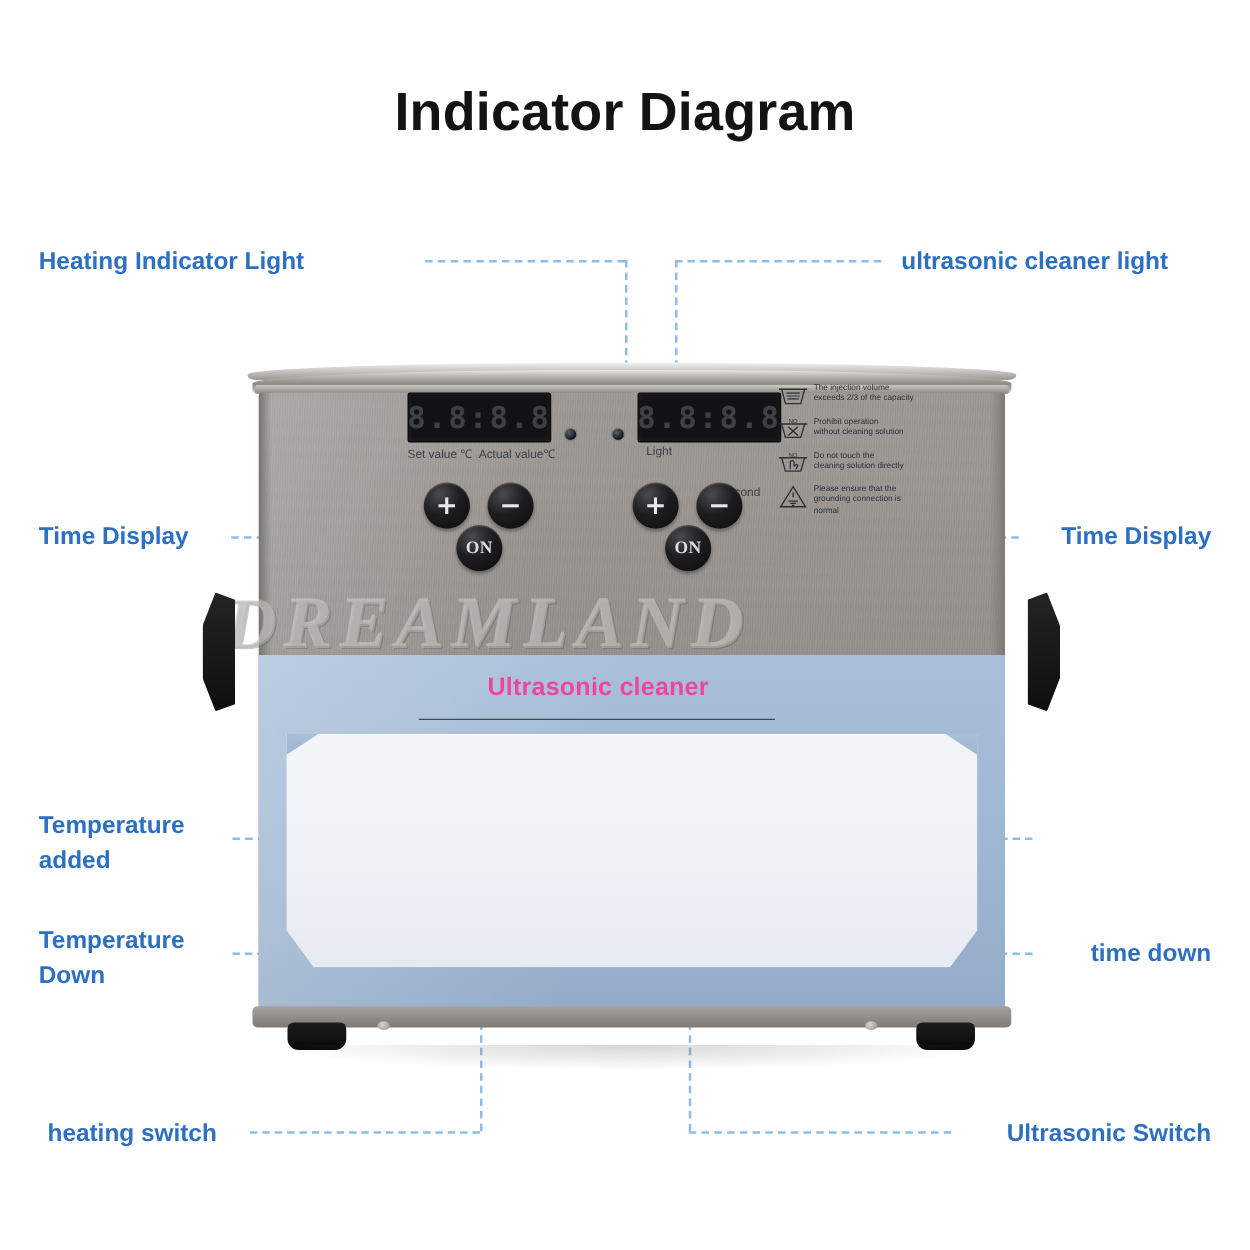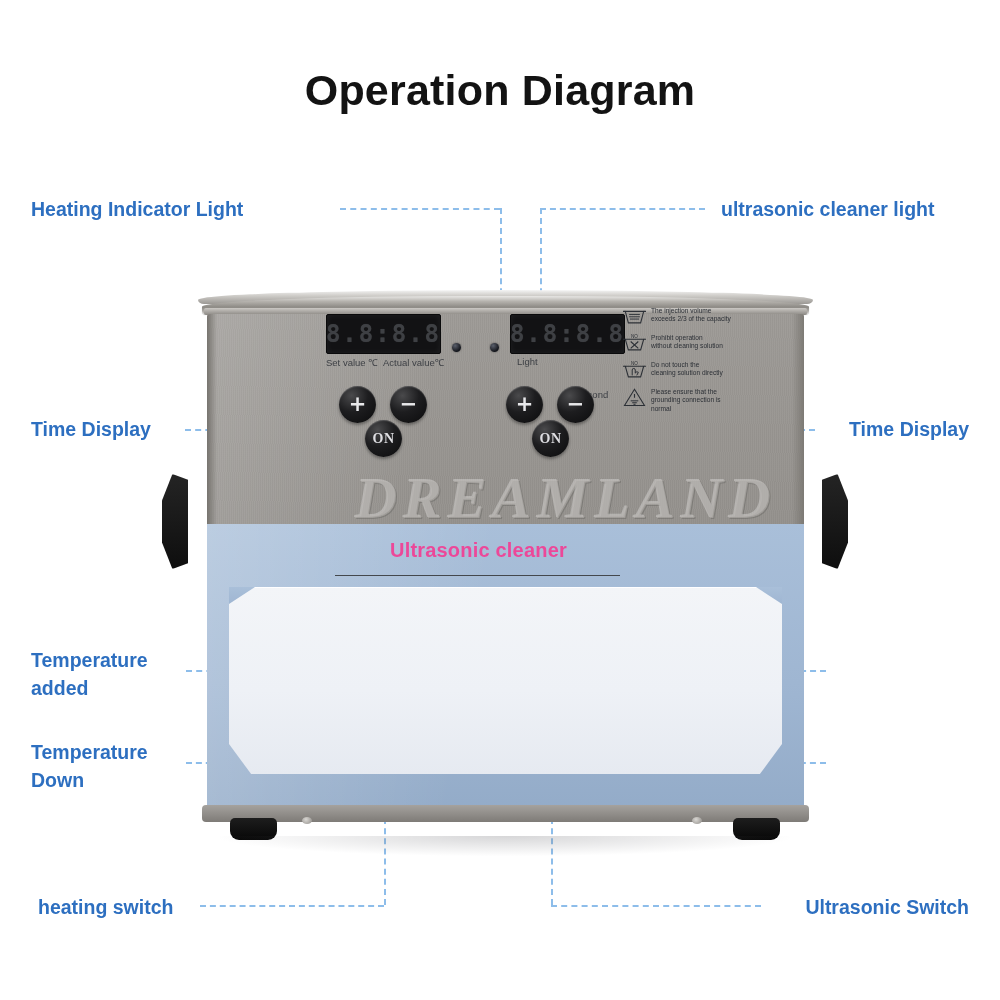--- a/index.html
+++ b/index.html
@@ -82,21 +82,21 @@
   }
   .tank-edge-r{
     position:absolute;right:0;top:0;width:12px;height:100%;
     background:linear-gradient(270deg,#7d7a75,rgba(150,147,143,0));
     border-radius:0 3px 8px 0;
   }
 
   
   .watermark{
     position:absolute;left:0;top:175px;width:597px;
-    text-align:right;
+    text-align:left;
     font-family:"Liberation Serif", serif;
     font-style:italic;font-weight:bold;
     font-size:58px;letter-spacing:6px;
     color:rgba(185,182,178,.55);
     text-shadow:
       -1px -1px 0 rgba(255,255,255,.30),
       1px 1px 0 rgba(80,78,75,.30);
     user-select:none;
   }
 
@@ -238,21 +238,21 @@
   .ground-shadow{
     position:absolute;left:40px;top:546px;width:570px;height:20px;
     background:radial-gradient(ellipse at 50% 0%,rgba(120,120,125,.30),rgba(255,255,255,0) 72%);
   }
 </style>
 </head>
 <body>
 
 <div class="stage">
 
-  <div id="page-title">Operation Diagram</div>
+  <div id="page-title">Indicator Diagram</div>
 
   <div class="lead h" style="left:340px;top:208px;width:160px;"></div>
   <div class="lead v" style="left:500px;top:208px;height:457px;"></div>
 
   <div class="lead h" style="left:540px;top:208px;width:165px;"></div>
   <div class="lead v" style="left:540px;top:208px;height:457px;"></div>
 
   <div class="lead h" style="left:185px;top:429px;width:250px;"></div>
   <div class="lead v" style="left:435px;top:429px;height:192px;"></div>
 
@@ -281,20 +281,21 @@
   <div class="callout" style="left:31px;top:195px;">Heating Indicator Light</div>
 
   <div class="callout" style="left:31px;top:415px;">Time Display</div>
   <div class="callout right" style="left:749px;top:415px;width:220px;">Time Display</div>
 
   <div class="callout" style="left:31px;top:646px;">Temperature
 added</div>
   <div class="callout" style="left:31px;top:738px;">Temperature
 Down</div>
 
+  <div class="callout right" style="left:749px;top:749px;width:220px;">time down</div>
 
   <div class="callout" style="left:38px;top:893px;">heating switch</div>
   <div class="callout right" style="left:749px;top:893px;width:220px;">Ultrasonic Switch</div>
 
   <div id="machine">
 
     <div class="rim-shadow"></div>
     <div class="rim"></div>
     <div class="rim-lip"></div>
 

